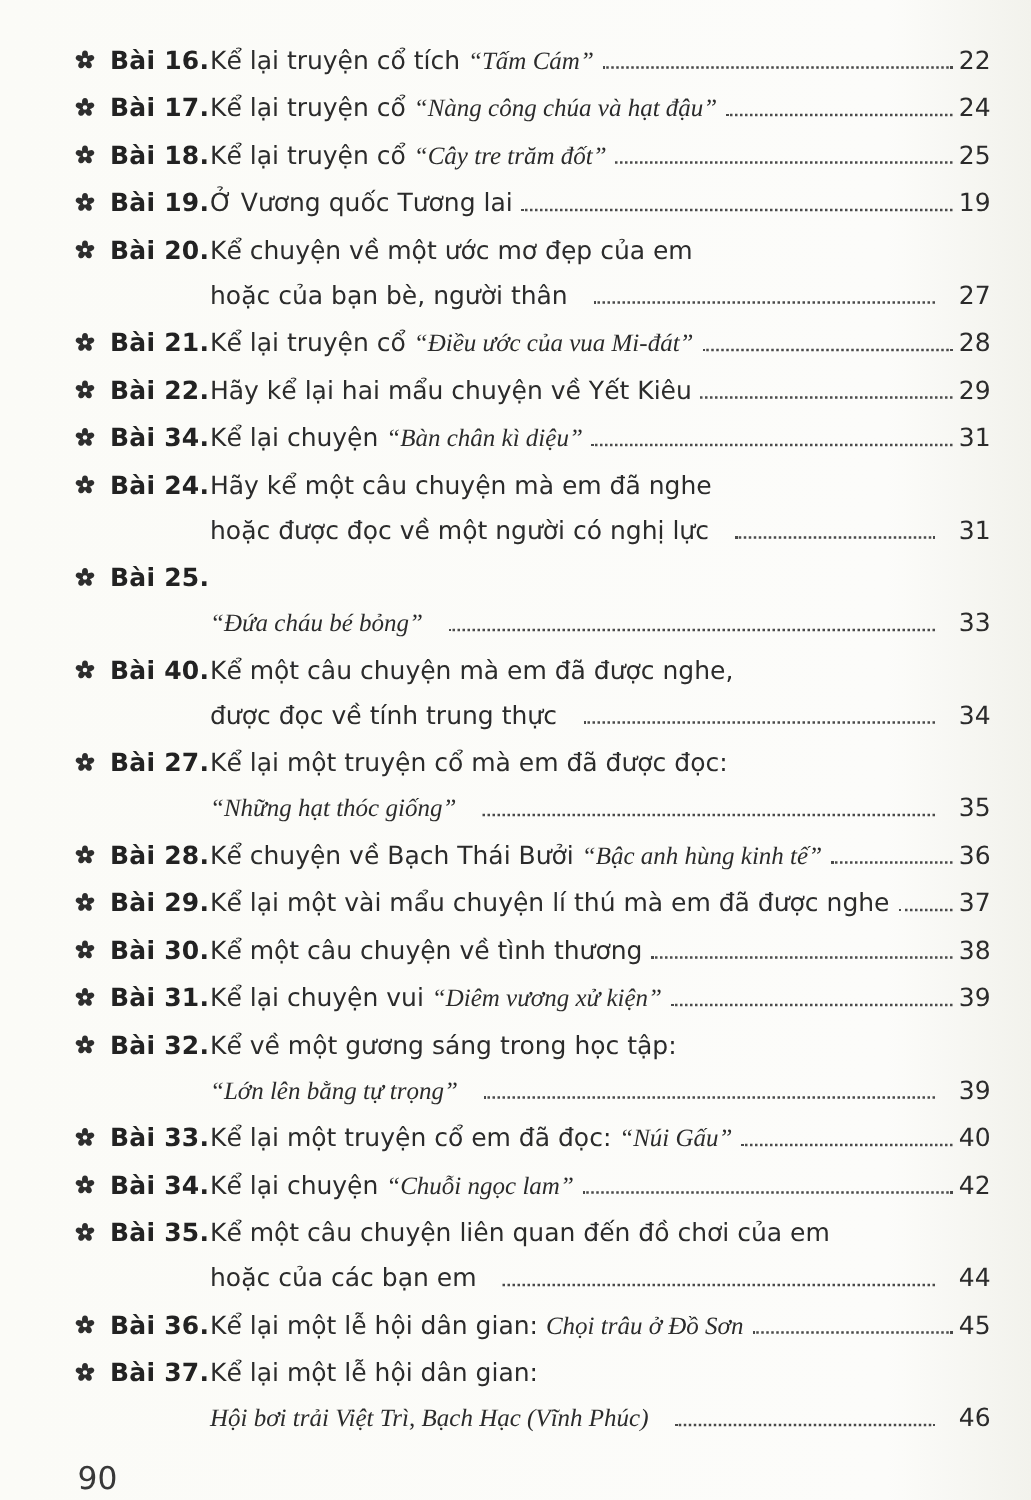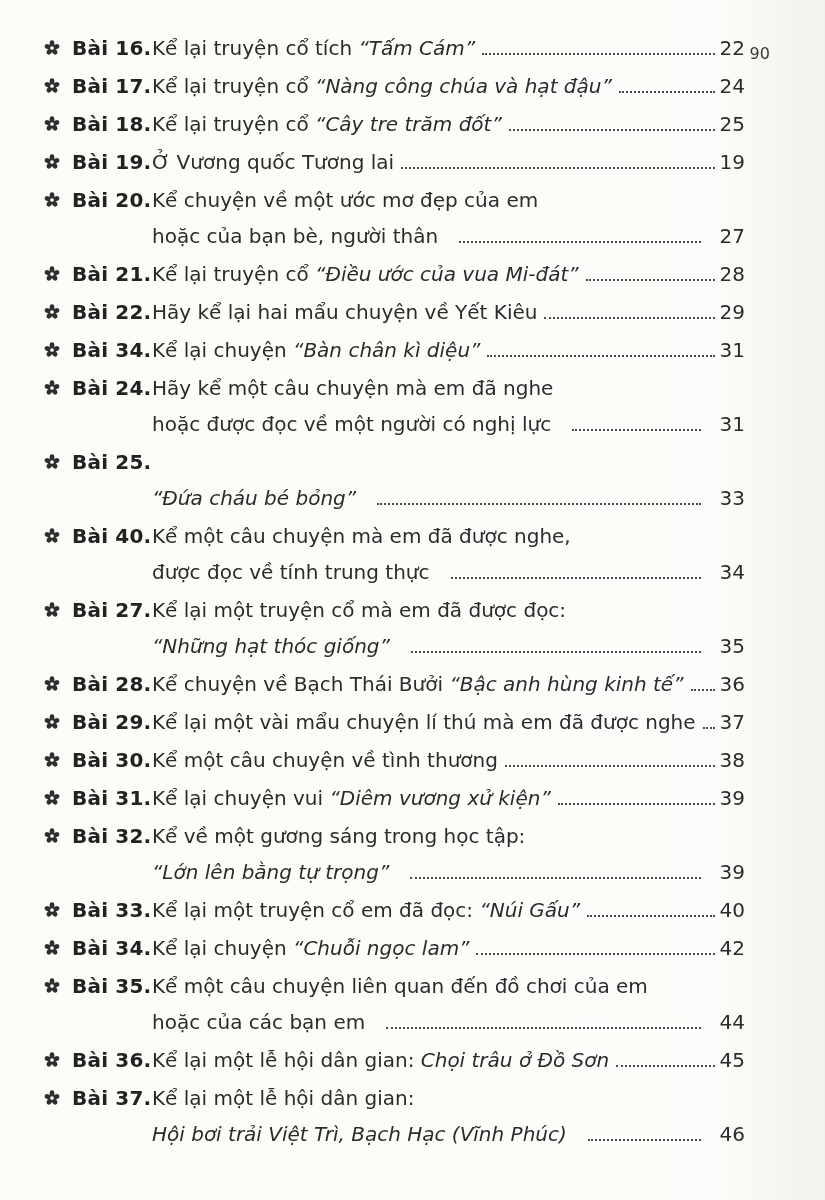--- a/index.html
+++ b/index.html
@@ -9,21 +9,22 @@
     overflow: hidden;
     background: linear-gradient(90deg, #fbfbf7 0%, #fcfcfa 86%, #f2f2ec 100%);
     font-family: "DejaVu Sans", sans-serif;
     color: #2b2b2b;
   }
   .page {
     box-sizing: border-box;
     height: 100%;
     padding: 30px 30px 0 44px;
     display: flex;
-    flex-direction: row;
+    flex-direction: column;
+    margin-left: 16px;
   }
   .toc { flex: 0 0 auto; }
   .entry { margin-bottom: 2px; }
   .line {
     display: flex;
     align-items: baseline;
     height: 36px;
     line-height: 36px;
     font-size: 20px;
     white-space: nowrap;
@@ -37,38 +38,38 @@
   }
   .bullet svg { display: block; }
   .label {
     font-weight: 700;
     min-width: 80px;
     flex: 0 0 auto;
     letter-spacing: 0.2px;
     color: #222;
   }
   .text { flex: 0 0 auto; }
-  .text i { font-style: italic; }
+  .text i { font-style: italic; font-family: Liberation Serif, serif; }
   .dots {
     flex: 1 1 auto;
     min-width: 12px;
     border-bottom: 2px dotted #4a4a4a;
     margin: 0 5px 0 7px;
     height: 0;
   }
   .pg {
     flex: 0 0 auto;
     min-width: 28px;
     text-align: left;
     color: #2b2b2b;
   }
   .footer {
     margin-top: 14px;
     padding-left: 2px;
-    font-size: 16px;
+    font-size: 25px;
     color: #383838;
   }
 </style>
 </head>
 <body>
 
 <div class="page">
   <div class="toc" id="toc">
       <div class="entry">
         <div class="line">

